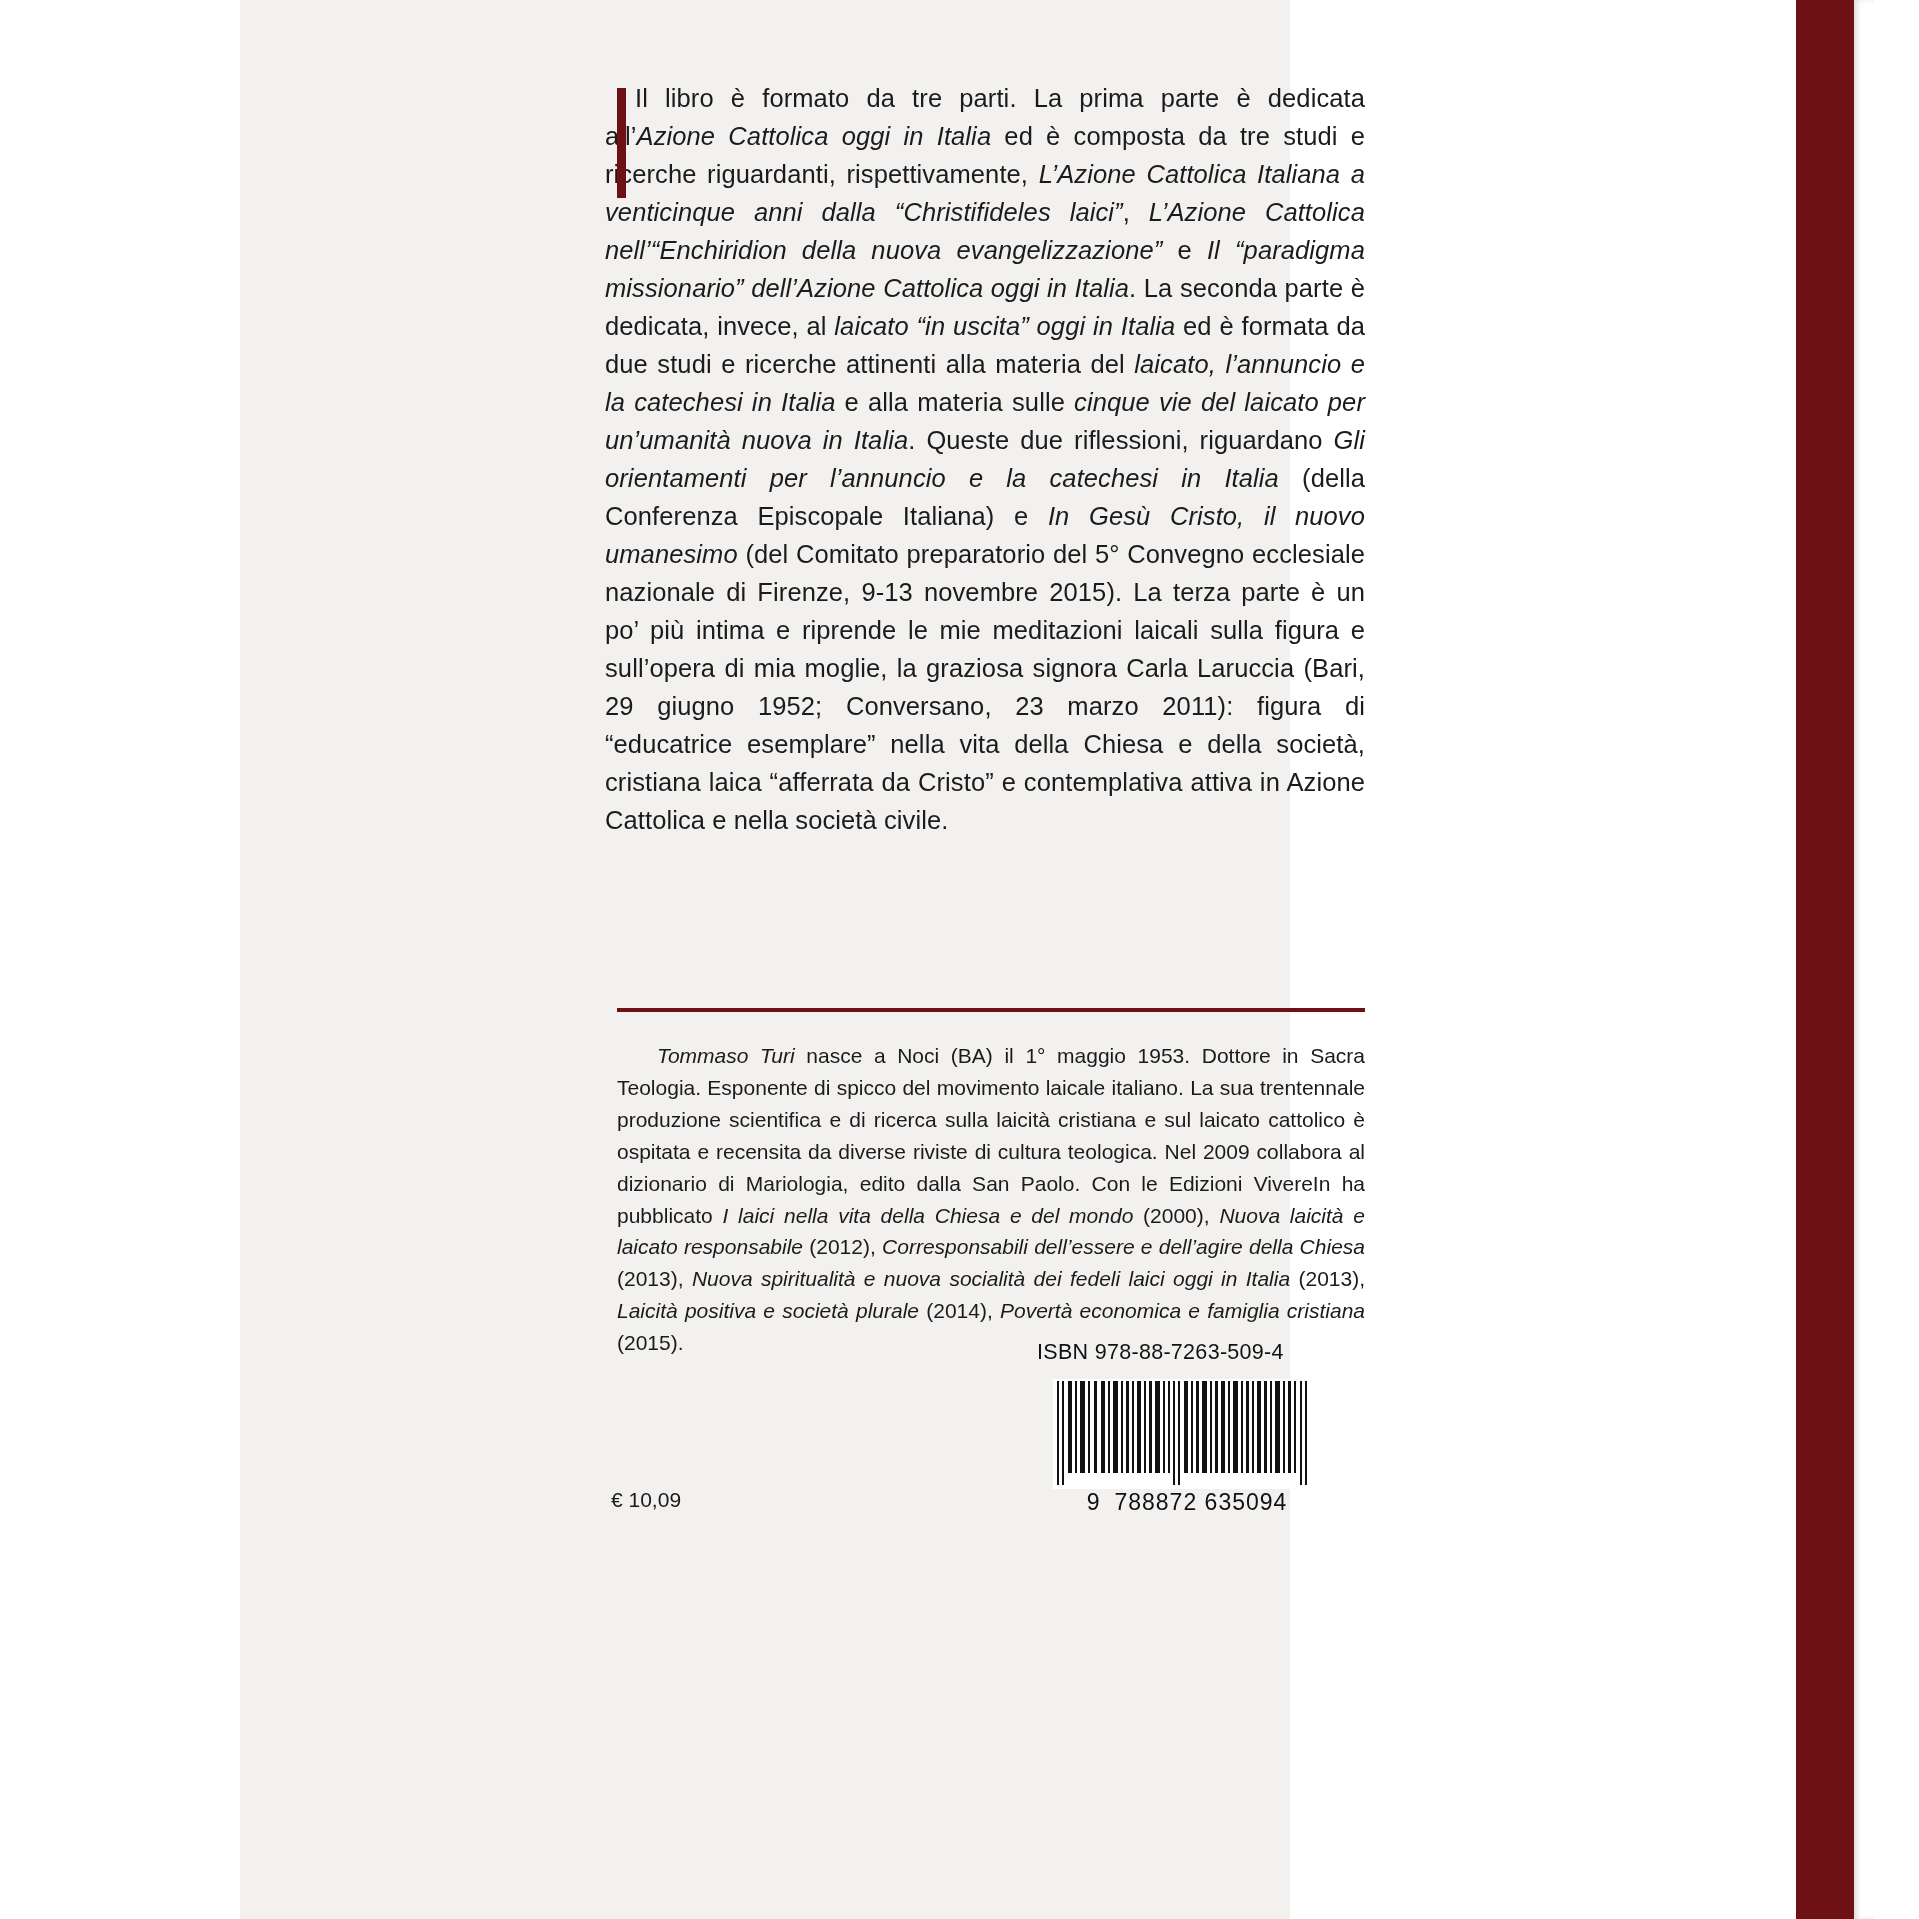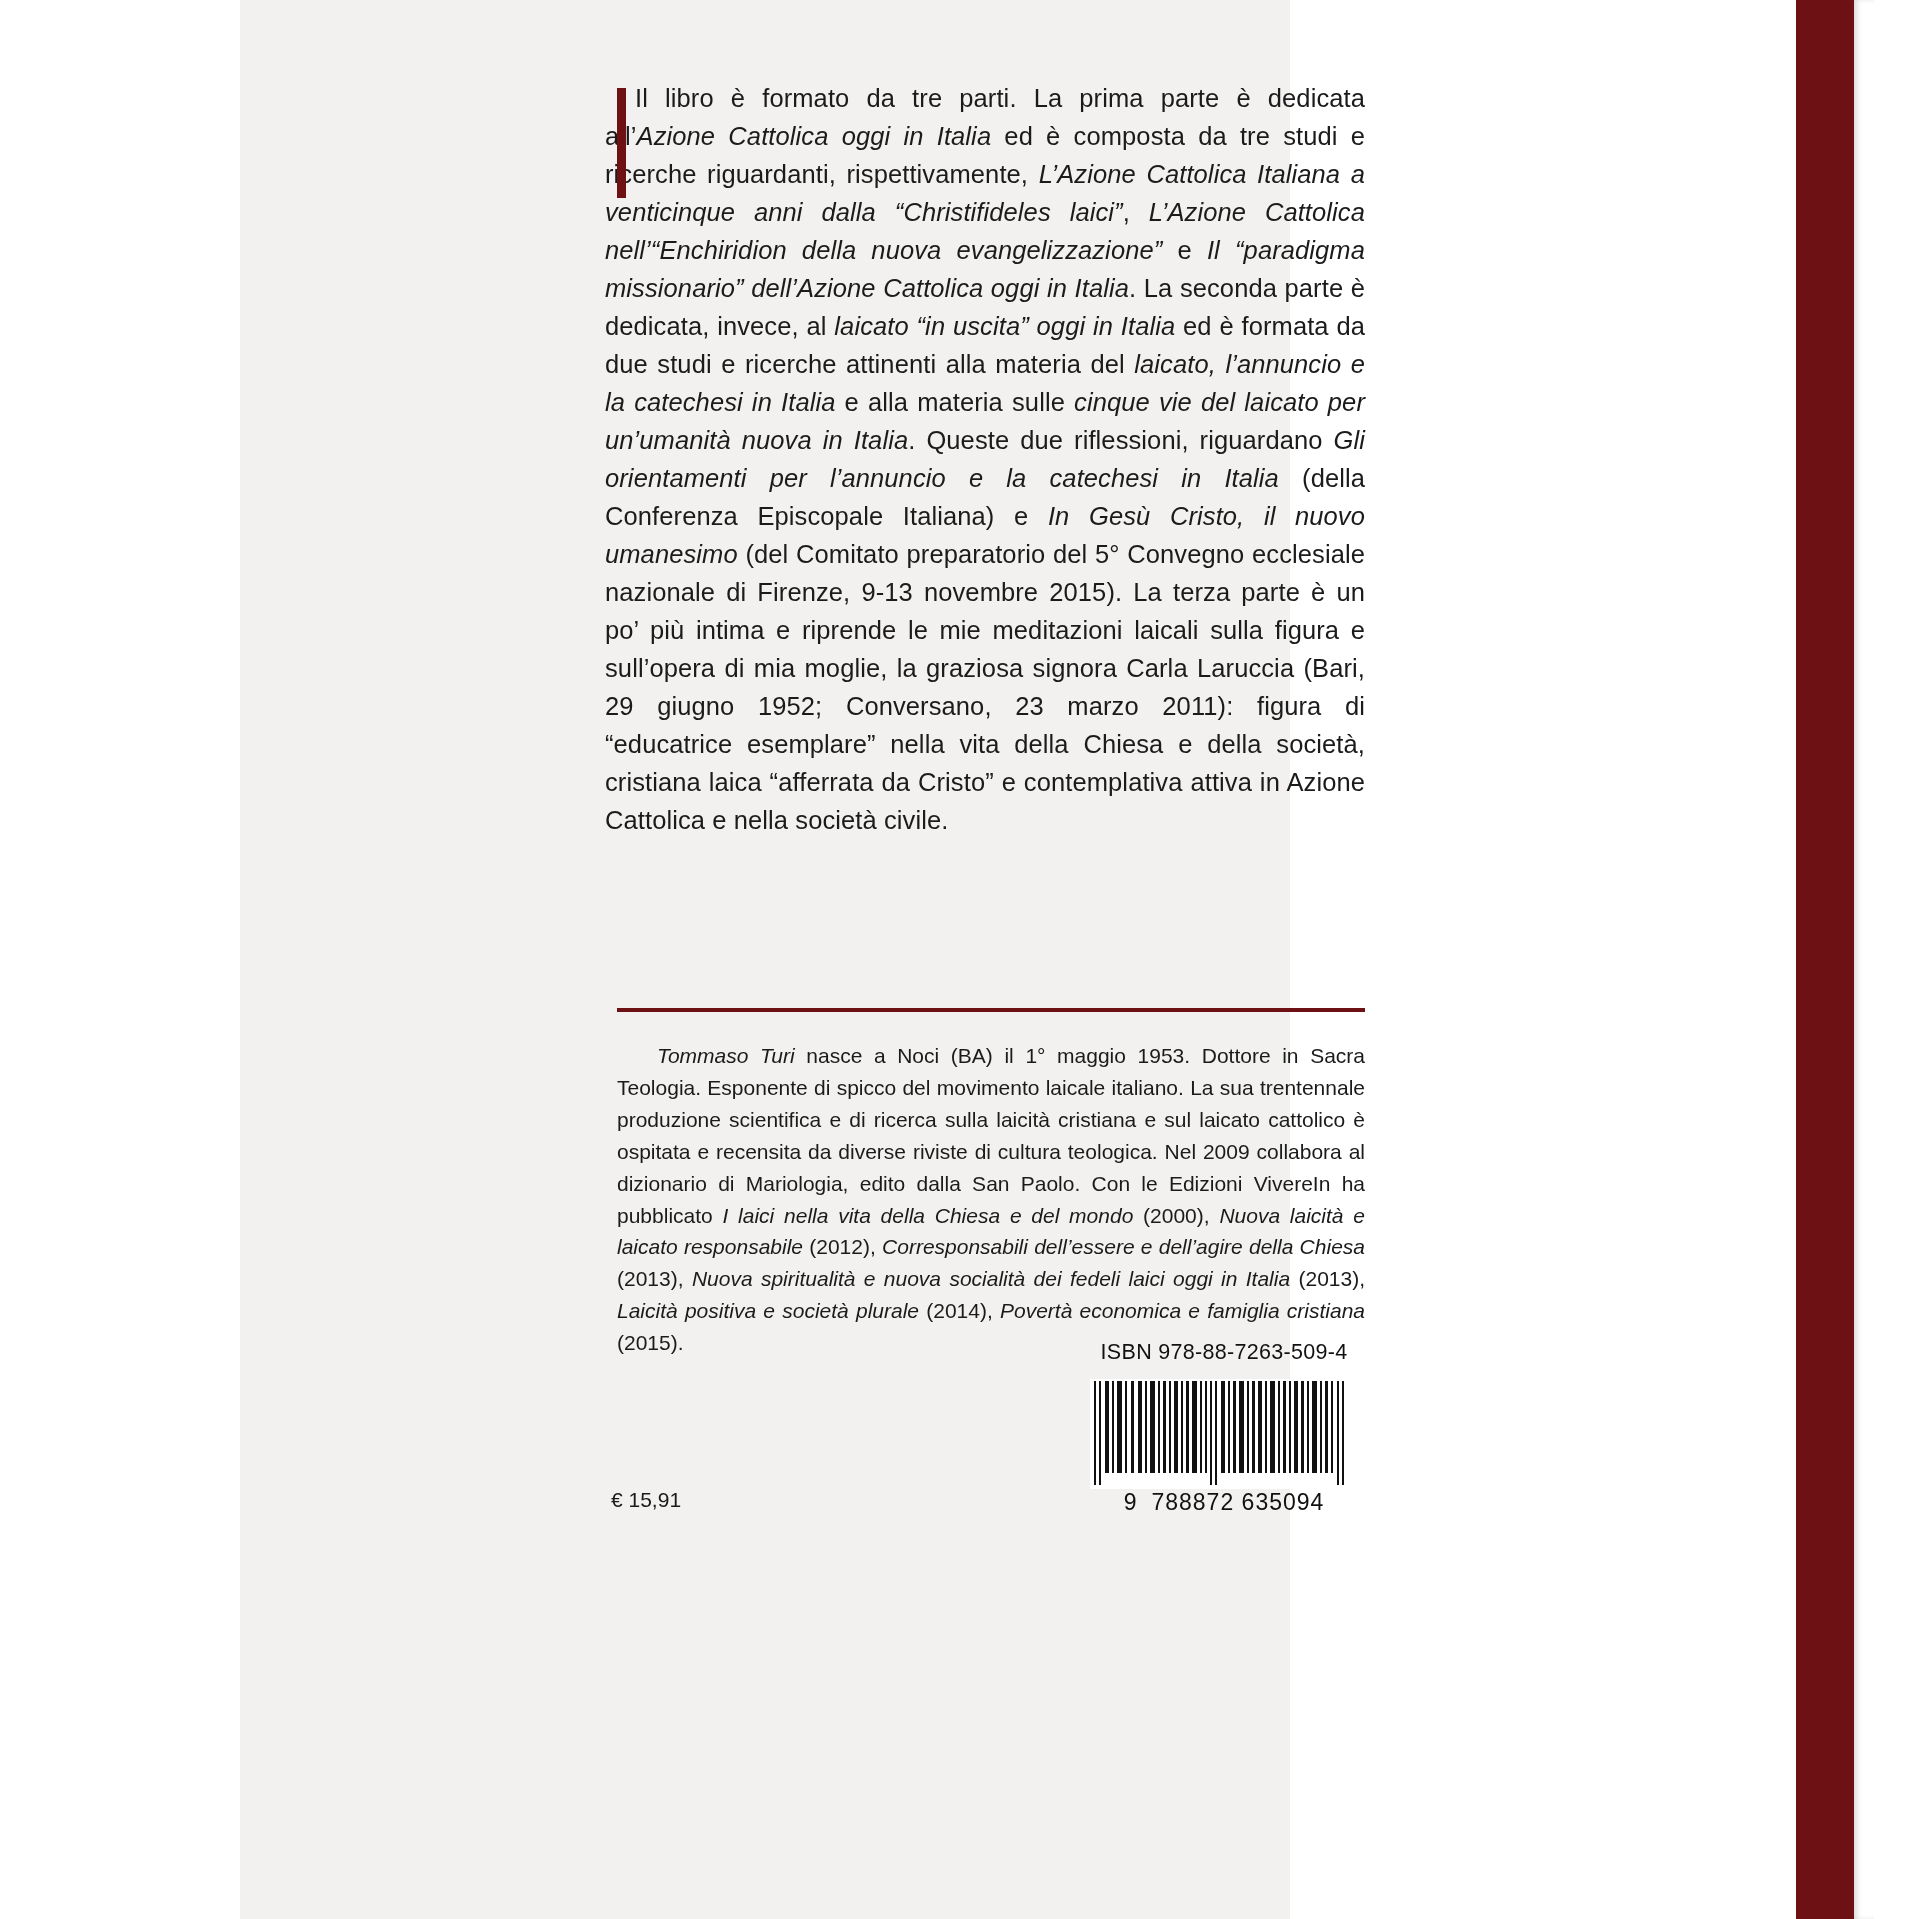--- a/index.html
+++ b/index.html
@@ -107,24 +107,23 @@
   .price {
     position: absolute;
     left: 6px;
     top: 1488px;
     font-size: 21px;
     color: #1b1b1b;
   }
 
   .isbn-block {
     position: absolute;
-    left: 469px;
+    left: 432px;
     top: 1340px;
     width: 300px;
-    text-align: center;
   }
   .isbn-text {
     font-size: 21.5px;
     color: #111;
     letter-spacing: 0.3px;
     margin-bottom: 14px;
   }
   .barcode {
     position: relative;
     width: 268px;
@@ -158,21 +157,21 @@
 
       <div class="blurb-wrap">
         <div class="accent-bar"></div>
         <p class="blurb">Il libro è formato da tre parti. La prima parte è dedicata all’<i>Azione Cattolica oggi in Italia</i> ed è composta da tre studi e ricerche riguardanti, rispettivamente, <i>L’Azione Cattolica Italiana a venticinque anni dalla “Christifideles laici”</i>, <i>L’Azione Cattolica nell’“Enchiridion della nuova evangelizzazione”</i> e <i>Il “paradigma missionario” dell’Azione Cattolica oggi in Italia</i>. La seconda parte è dedicata, invece, al <i>laicato “in uscita” oggi in Italia</i> ed è formata da due studi e ricerche attinenti alla materia del <i>laicato, l’annuncio e la catechesi in Italia</i> e alla materia sulle <i>cinque vie del laicato per un’umanità nuova in Italia</i>. Queste due riflessioni, riguardano <i>Gli orientamenti per l’annuncio e la catechesi in Italia</i> (della Conferenza Episcopale Italiana) e <i>In Gesù Cristo, il nuovo umanesimo</i> (del Comitato preparatorio del 5° Convegno ecclesiale nazionale di Firenze, 9-13 novembre 2015). La terza parte è un po’ più intima e riprende le mie meditazioni laicali sulla figura e sull’opera di mia moglie, la graziosa signora Carla Laruccia (Bari, 29 giugno 1952; Conversano, 23 marzo 2011): figura di “educatrice esemplare” nella vita della Chiesa e della società, cristiana laica “afferrata da Cristo” e contemplativa attiva in Azione Cattolica e nella società civile.</p>
       </div>
 
       <div class="rule"></div>
 
       <p class="bio"><i>Tommaso Turi</i> nasce a Noci (BA) il 1° maggio 1953. Dottore in Sacra Teologia. Esponente di spicco del movimento laicale italiano. La sua trentennale produzione scientifica e di ricerca sulla laicità cristiana e sul laicato cattolico è ospitata e recensita da diverse riviste di cultura teologica. Nel 2009 collabora al dizionario di Mariologia, edito dalla San Paolo. Con le Edizioni VivereIn ha pubblicato <i>I laici nella vita della Chiesa e del mondo</i> (2000), <i>Nuova laicità e laicato responsabile</i> (2012), <i>Corresponsabili dell’essere e dell’agire della Chiesa</i> (2013), <i>Nuova spiritualità e nuova socialità dei fedeli laici oggi in Italia</i> (2013), <i>Laicità positiva e società plurale</i> (2014), <i>Povertà economica e famiglia cristiana</i> (2015).</p>
 
-      <div class="price">€ 15,91</div>
+      <div class="price">€ 10,09</div>
 
       <div class="isbn-block">
         <div class="isbn-text">ISBN 978-88-7263-509-4</div>
         <div class="barcode">
           <svg width="268" height="108" viewBox="0 0 268 108" xmlns="http://www.w3.org/2000/svg" aria-hidden="true">
             <rect x="0" y="0" width="268" height="108" fill="#ffffff"></rect>
             <g fill="#111111">
               <rect x="4" y="2" width="2" height="104"></rect>
               <rect x="9" y="2" width="2" height="104"></rect>
               <rect x="15" y="2" width="4" height="92"></rect>

